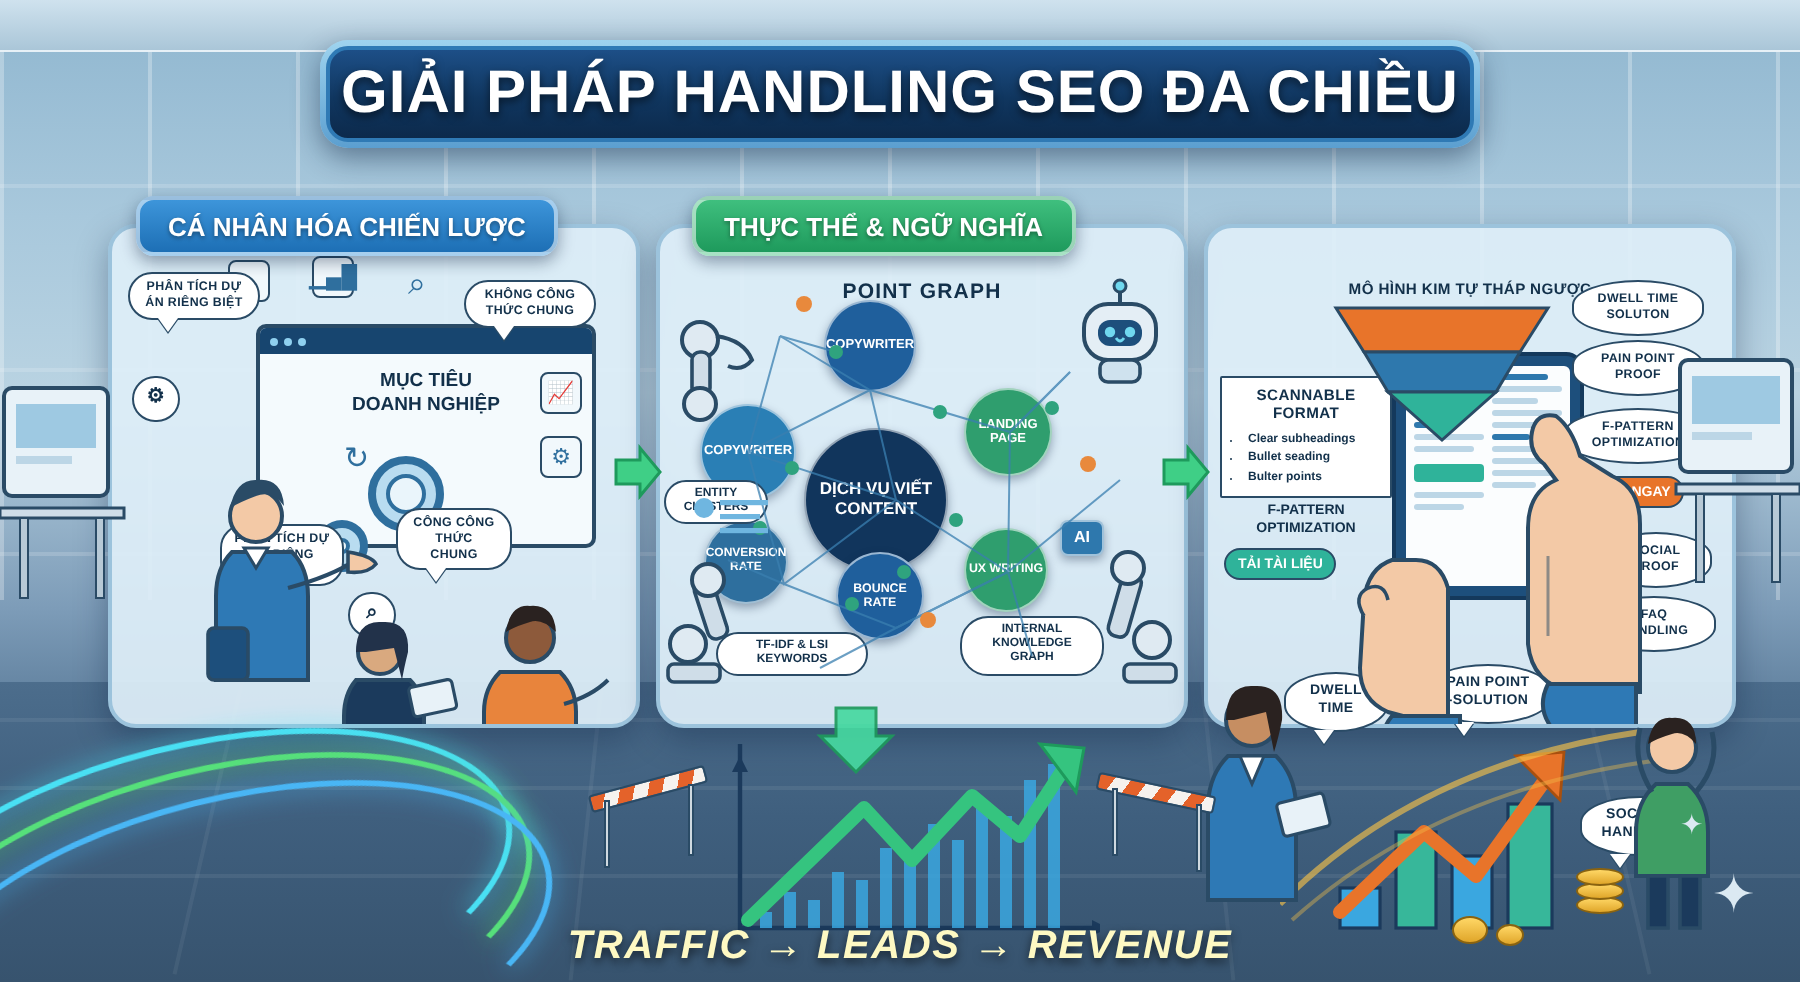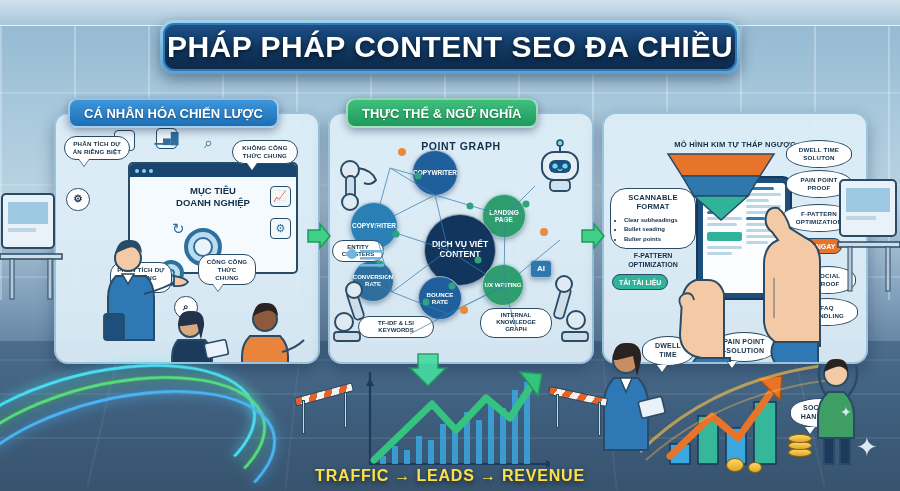--- a/index.html
+++ b/index.html
@@ -130,21 +130,21 @@
   .lbl-pill {
     position:absolute; background:#fff; border:1.5px solid #2a4b66; border-radius:14px;
     padding:3px 5px; font-size:6px; font-weight:bold; color:#12304a; text-align:center; line-height:1.2; z-index:5;
   }
 
   
   .p3-sub { position:absolute; top:26px; left:0; width:100%; text-align:center; font-size:7.6px; font-weight:bold; color:#12304a; letter-spacing:.2px; z-index:5;}
   .funnel-row { position:absolute; display:flex; align-items:center; justify-content:center; color:#fff; font-weight:bold; font-size:7px; text-align:center; line-height:1.2; z-index:4; }
   .scan-box {
     position:absolute; left:6px; top:74px; width:86px;
-    background:#fff; border:1.6px solid #2a4b66; border-radius:16px; padding:4px 5px; z-index:5;
+    background:#fff; border:1.6px solid #2a4b66; border-radius:1px; padding:4px 5px; z-index:5;
   }
   .scan-box h4 { font-size:7.6px; color:#12304a; text-align:center; letter-spacing:.2px; line-height:1.25; }
   .scan-box ul { margin:4px 0 0 8px; }
   .scan-box li { font-size:6px; color:#12304a; font-weight:bold; line-height:1.55; }
   .cta {
     position:absolute; border-radius:9px; display:flex; align-items:center; justify-content:center;
     color:#fff; font-size:7px; font-weight:bold; border:1.5px solid #2a4b66; z-index:6; white-space:nowrap; padding:0 6px;
   }
   .tablet {
     position:absolute; left:92px; top:62px; width:96px; height:124px;
@@ -157,22 +157,23 @@
   .p3-label { position:absolute; font-size:7px; font-weight:bold; color:#12304a; text-align:center; line-height:1.25; z-index:5; }
 
   
   .connector { position:absolute; z-index:7; }
 
   
   .bottom-banner {
     position:absolute; left:0; bottom:6px; width:900px; text-align:center; z-index:12;
   }
   .bottom-banner span {
-    font-size:16px; font-weight:bold; color:#fde047; letter-spacing:.8px;
+    font-size:20px; font-weight:bold; color:#fef9c3; letter-spacing:.8px;
     text-shadow:0 2px 5px rgba(0,0,0,.6);
+    font-style:italic;
   }
   .barrier { position:absolute; z-index:9; }
   .barrier-bar {
     width:100%; height:9px; border-radius:2px;
     background: repeating-linear-gradient(115deg,#e4622a 0 7px,#f6f2ee 7px 14px);
     border:1.2px solid #2a4b66;
   }
   .barrier-leg { position:absolute; width:2.5px; background:#cfd9e0; border:1px solid #2a4b66; }
 
   .coin { position:absolute; border-radius:50%; background:linear-gradient(180deg,#ffd766,#e0a62a); border:1.3px solid #8a6310; z-index:9; }
@@ -208,21 +209,21 @@
     <rect x="6" y="34" width="56" height="56" rx="4" fill="#e8f2f8" stroke="#2a4b66" stroke-width="2"></rect>
     <rect x="12" y="42" width="44" height="24" fill="#9ec9e2"></rect>
     <rect x="12" y="70" width="30" height="4" fill="#bcd6e6"></rect>
     <rect x="4" y="96" width="62" height="5" fill="#cfdde8" stroke="#2a4b66" stroke-width="1.5"></rect>
     <rect x="14" y="101" width="4" height="44" fill="#b7c9d6" stroke="#2a4b66" stroke-width="1"></rect>
     <rect x="52" y="101" width="4" height="44" fill="#b7c9d6" stroke="#2a4b66" stroke-width="1"></rect>
   </svg>
 
   <div class="title-wrap">
     <div class="title-inner">
-      <span>PHÁP PHÁP CONTENT SEO ĐA CHIỀU</span>
+      <span>GIẢI PHÁP HANDLING SEO ĐA CHIỀU</span>
     </div>
   </div>
 
   <div class="panel" id="panel1">
     <div class="panel-body">
 
       <div class="icon-box" style="left:58px;top:16px;">◕</div>
       <div class="icon-box" style="left:100px;top:14px;">▁▄█</div>
       <div class="icon-box" style="left:142px;top:18px;border:none;background:transparent;font-size:16px;">⌕</div>
       <div class="icon-box" style="left:214px;top:72px;">📈</div>
@@ -326,21 +327,21 @@
 
       <div class="node" style="left:82px;top:36px;width:46px;height:46px;background:#1f5f9c;font-size:6.5px;">
         <span>COPYWRITER</span>
       </div>
       <div class="node" style="left:20px;top:88px;width:48px;height:48px;background:#2a7fb5;font-size:6.5px;">
         <span>COPYWRITER</span>
       </div>
       <div class="node" style="left:152px;top:80px;width:44px;height:44px;background:#2f9e6e;font-size:6.5px;">
         <span>LANDING PAGE</span>
       </div>
-      <div class="node" style="left:94px;top:100px;width:72px;height:72px;background:#11355c;font-size:8.5px;">
+      <div class="node" style="left:72px;top:100px;width:72px;height:72px;background:#11355c;font-size:8.5px;">
         <span>DỊCH VỤ VIẾT CONTENT</span>
       </div>
       <div class="node" style="left:22px;top:146px;width:42px;height:42px;background:#2e6f9e;font-size:6px;">
         <span>CONVERSION RATE</span>
       </div>
       <div class="node" style="left:88px;top:162px;width:44px;height:44px;background:#1f5f9c;font-size:6.2px;">
         <span>BOUNCE RATE</span>
       </div>
       <div class="node" style="left:152px;top:150px;width:42px;height:42px;background:#2f9e6e;font-size:6.2px;">
         <span>UX WRITING</span>

